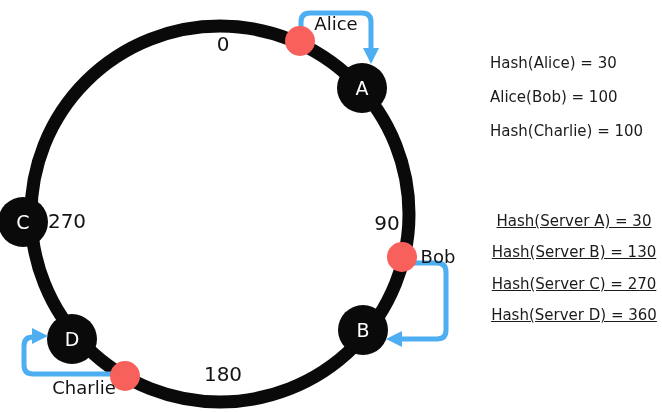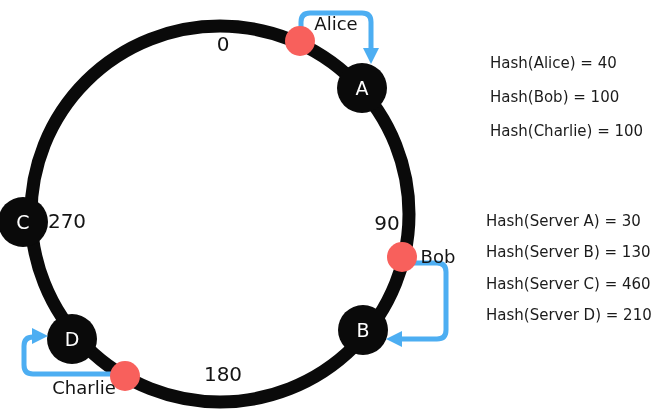--- a/index.html
+++ b/index.html
@@ -56,20 +56,22 @@
     top: 46px;
     width: 172px;
     line-height: 34px;
     text-align: left;
   }
   .hash-block.servers {
     left: 486px;
     top: 206px;
     width: 176px;
     line-height: 31.4px;
+    text-align: center;
+    text-decoration: underline;
   }
   .hash-line {
     display: block;
     white-space: nowrap;
   }
 </style>
 </head>
 <body>
 
 <div class="stage">
@@ -116,25 +118,25 @@
     <circle cx="300" cy="41" r="15" fill="#F8605C"></circle>
     <circle cx="402" cy="257" r="15" fill="#F8605C"></circle>
     <circle cx="125" cy="376" r="15" fill="#F8605C"></circle>
 
     <text class="client-label" x="336" y="30" text-anchor="middle">Alice</text>
     <text class="client-label" x="438" y="263" text-anchor="middle">Bob</text>
     <text class="client-label" x="84" y="394" text-anchor="middle">Charlie</text>
   </svg>
 
   <div class="hash-block clients">
-    <span class="hash-line">Hash(Alice) = 40</span>
-    <span class="hash-line">Hash(Bob) = 100</span>
+    <span class="hash-line">Hash(Alice) = 30</span>
+    <span class="hash-line">Alice(Bob) = 100</span>
     <span class="hash-line">Hash(Charlie) = 100</span>
   </div>
 
   <div class="hash-block servers">
     <span class="hash-line">Hash(Server A) = 30</span>
     <span class="hash-line">Hash(Server B) = 130</span>
-    <span class="hash-line">Hash(Server C) = 460</span>
-    <span class="hash-line">Hash(Server D) = 210</span>
+    <span class="hash-line">Hash(Server C) = 270</span>
+    <span class="hash-line">Hash(Server D) = 360</span>
   </div>
 
 </div>
 
 </body></html>

